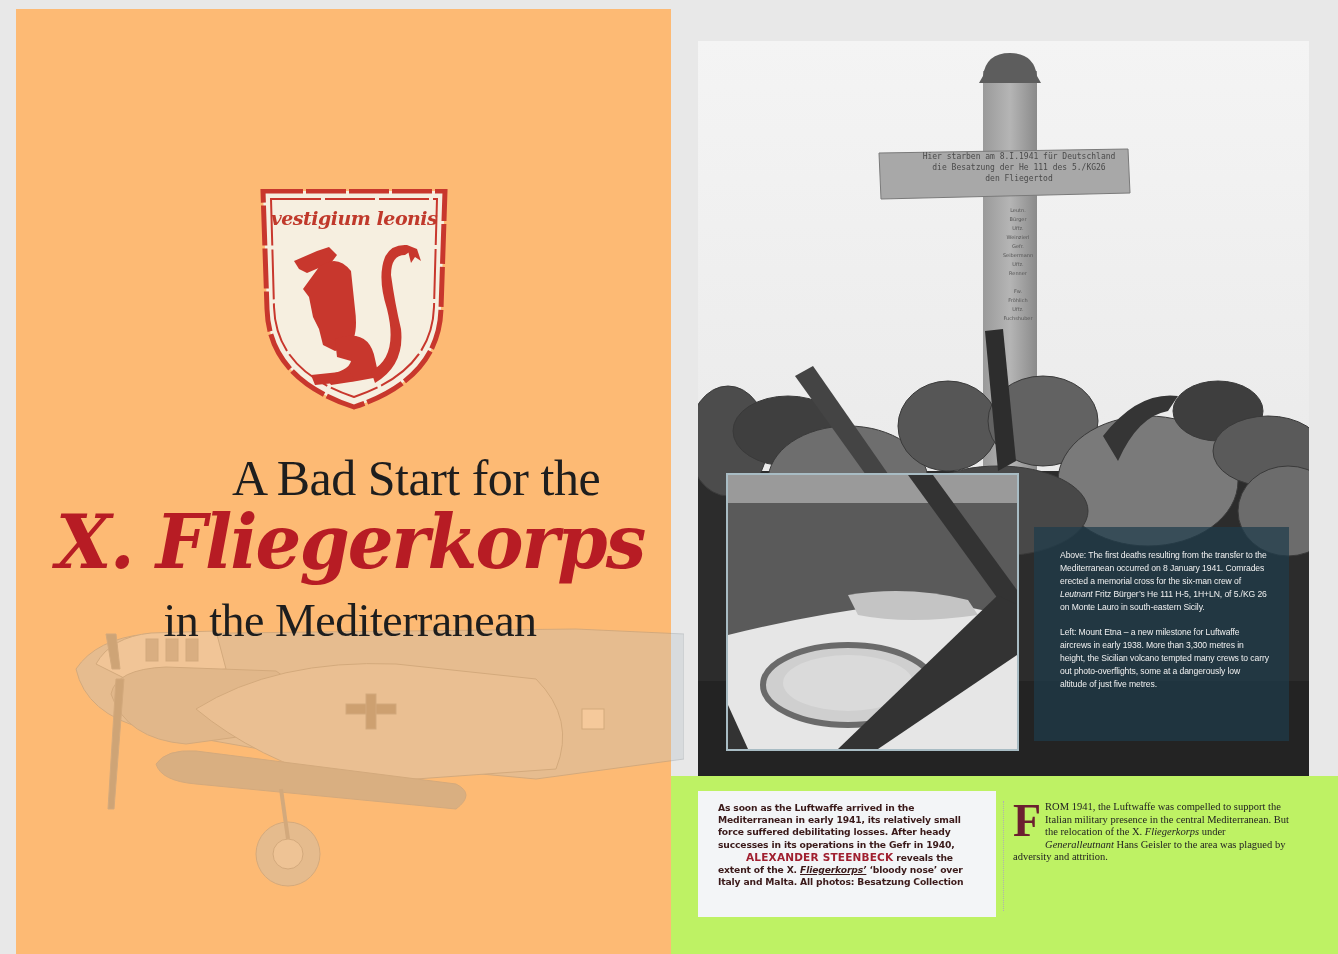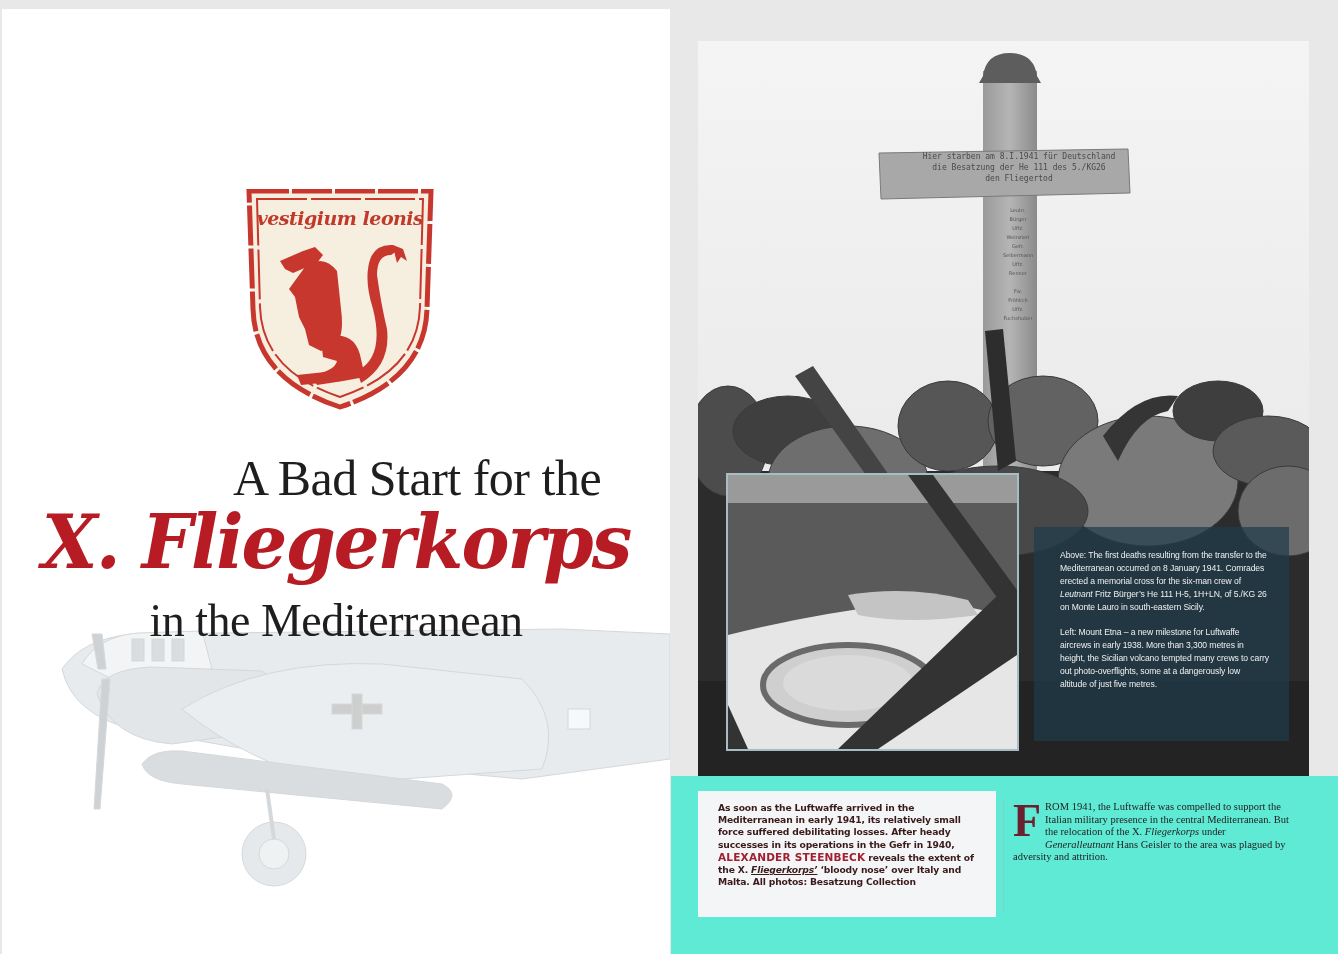--- a/index.html
+++ b/index.html
@@ -1,46 +1,46 @@
 <!DOCTYPE html>
 <html><head>
 <meta charset="utf-8">
 <style>
   * { box-sizing: border-box; margin: 0; padding: 0; }
   html, body { width: 1338px; height: 954px; overflow: hidden; background: #e8e8e8; }
   body { position: relative; font-family: "Liberation Sans", sans-serif; }
 
   
   .page-left {
-    position: absolute; left: 2px; top: 9px; width: 668px; height: 945px;
-    background: #ffffff; overflow: hidden;
+    position: absolute; left: 16px; top: 9px; width: 668px; height: 945px;
+    background: #fdba74; overflow: hidden;
   }
   .page-right {
     position: absolute; left: 671px; top: 9px; width: 667px; height: 945px;
-    background: #5eead4; overflow: hidden;
+    background: #bef264; overflow: hidden;
   }
   .page-right .top-band {
     position: absolute; left: 0; top: 0; width: 667px; height: 767px; background: #e8e8e8;
   }
 
   
   .shield {
     position: absolute; left: 243px; top: 180px; width: 190px; height: 222px;
   }
   .shield-motto {
     position: absolute; left: 0; top: 18px; width: 190px; text-align: center;
     font-family: "DejaVu Serif", serif; font-size: 19px; color: #c0392b;
     letter-spacing: -0.5px; font-style: italic; font-weight: bold;
   }
 
   
   .title-line1 {
     position: absolute; left: 0; top: 440px; width: 800px; text-align: center;
     font-family: "Liberation Serif", serif; font-size: 50px; color: #1e1e1e;
-    letter-spacing: -0.5px; z-index: 3; margin-left: 15px;
+    letter-spacing: -0.5px; z-index: 3;
   }
   .title-line2 {
     position: absolute; left: 0; top: 490px; width: 668px; text-align: center;
     font-family: "DejaVu Serif", serif; font-size: 72px; font-weight: bold;
     font-style: italic; color: #b71c24; letter-spacing: -2px; z-index: 3;
     transform: scaleY(1.05);
   }
   .title-line3 {
     position: absolute; left: 0; top: 585px; width: 668px; text-align: center;
     font-family: "Liberation Serif", serif; font-size: 46px; color: #1e1e1e;
@@ -84,21 +84,21 @@
   .caption-box p { margin-bottom: 12px; }
   .caption-box i { font-style: italic; }
 
   
   .standfirst {
     position: absolute; left: 27px; top: 782px; width: 298px; height: 126px;
     background: #f3f5f7; padding: 11px 14px 10px 20px;
     font-family: "DejaVu Sans", sans-serif; font-size: 9.2px; font-weight: bold;
     line-height: 12.2px; color: #3b1a1a; letter-spacing: -0.15px;
   }
-  .standfirst .author { color: #a02030; font-size: 10.5px; letter-spacing: 0.2px; }
+  .standfirst .author { color: #a02030; font-size: 10.5px; letter-spacing: 0.2px; margin-left: 28px; }
   .standfirst i { font-style: italic; font-weight: bold; text-decoration: underline; }
 
   
   .body-text {
     position: absolute; left: 332px; top: 792px; width: 290px; height: 110px;
     border-left: 1px dotted #b0b0b0; padding-left: 9px;
     font-family: "Liberation Serif", serif; font-size: 10.5px; line-height: 12.6px; color: #222;
   }
   .dropcap {
     float: left; font-family: "Liberation Serif", serif; font-size: 46px; line-height: 36px;

